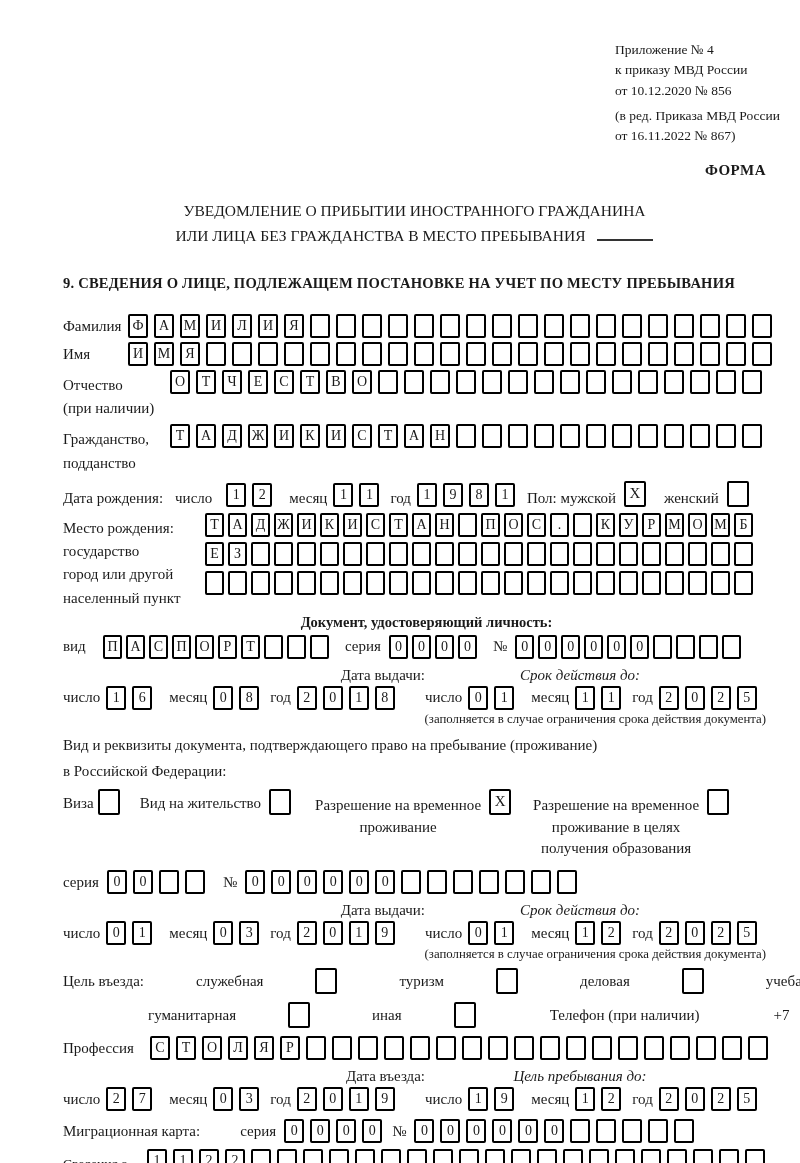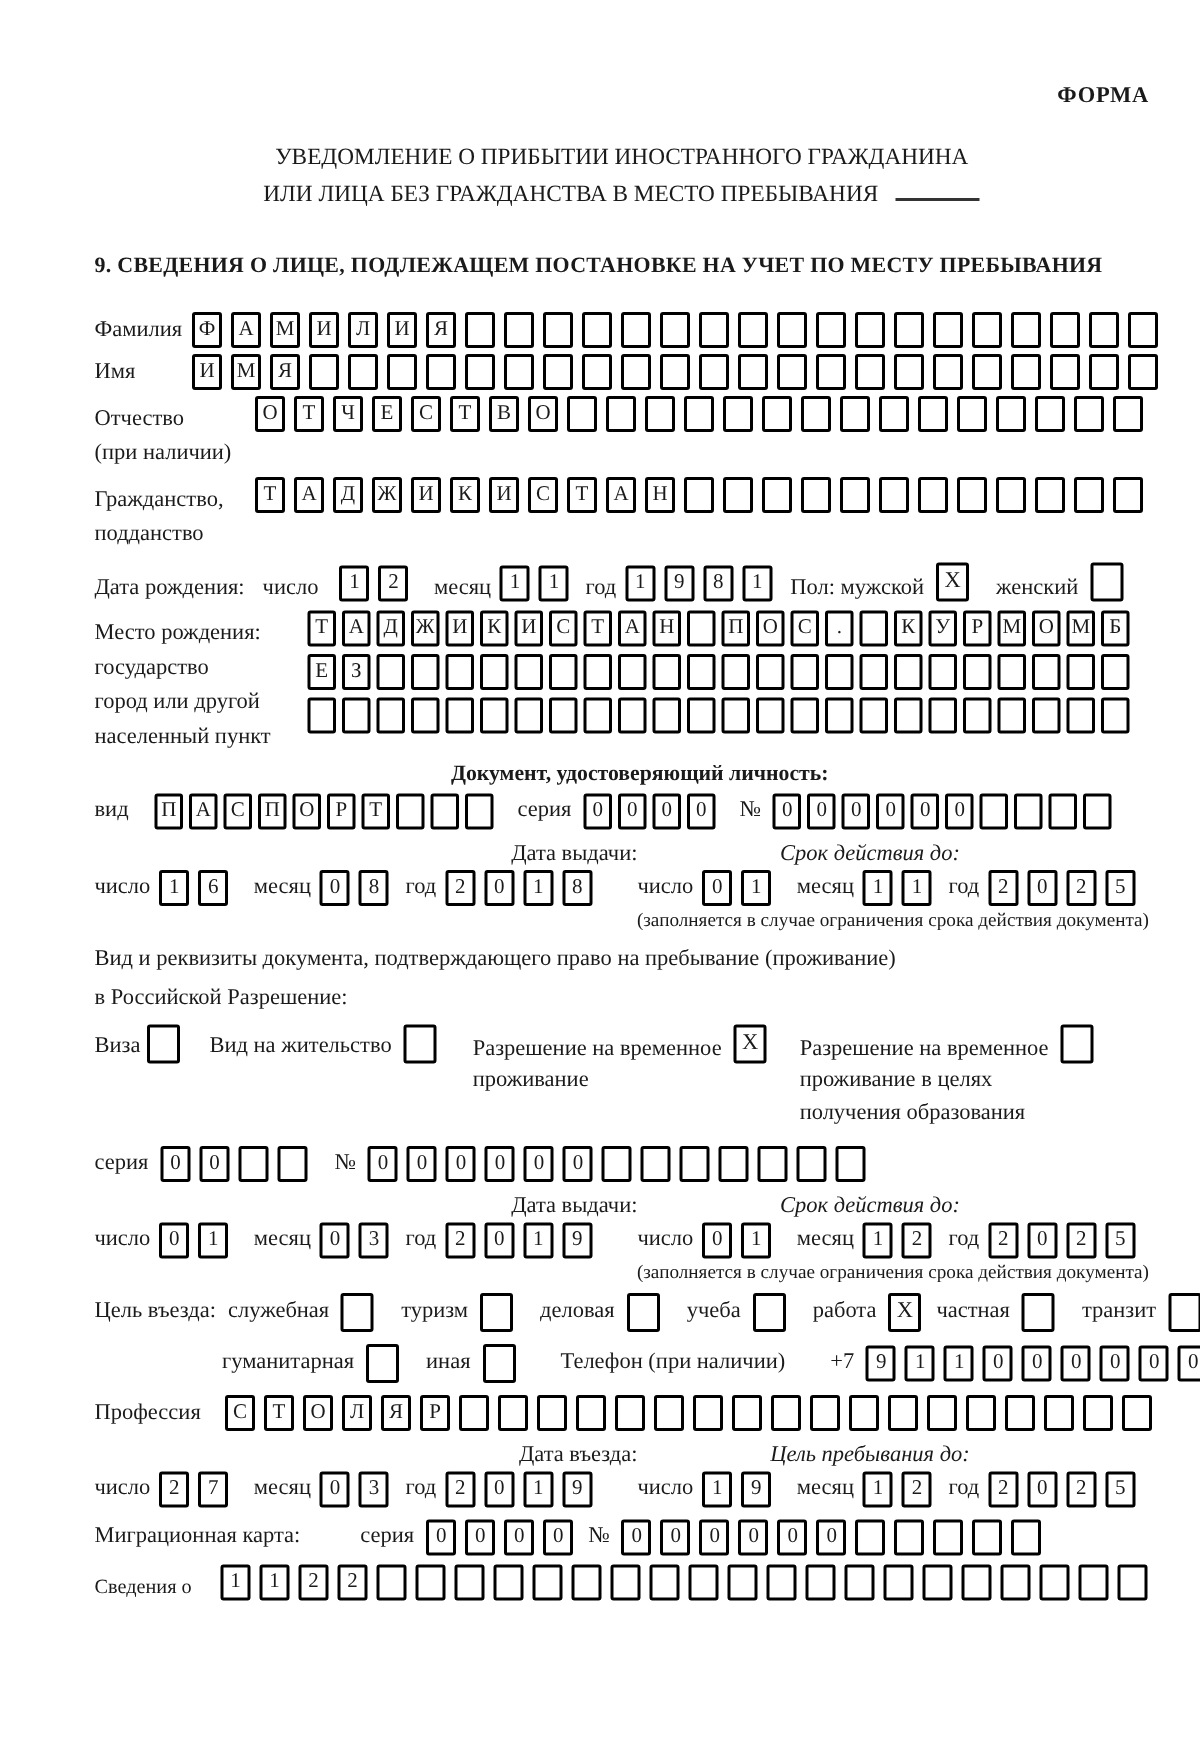--- a/index.html
+++ b/index.html
@@ -54,34 +54,42 @@
   .dcol { display:flex; align-items:center; }
   .dcol-left { width:362px; flex:none; }
   .dl { margin-right:6px; flex:none; }
   .dl2 { margin-left:11px; margin-right:6px; flex:none; }
   .note { text-align:right; padding-right:24px; font-size:12.8px; margin-top:2px; margin-bottom:6px; }
 
   
   .plain { line-height:1.6; margin-bottom:2px; }
   .cbrow { display:flex; align-items:flex-start; margin-top:6px; margin-bottom:10px; }
   .cbl { padding-top:6px; flex:none; }
-  .cbl-c { line-height:1.45; padding-top:6px; flex:none; }
+  .cbl-c { text-align:center; line-height:1.45; padding-top:6px; flex:none; }
   .mlr { margin-left:10px; margin-right:8px; }
 
   
-  .prow { display:flex; align-items:center; margin-bottom:8px; }
+  .prow { display:flex; align-items:center; margin-bottom:8px;gap:44px; }
   .pl { margin-right:8px; flex:none; }
   .pi { margin-left:12px; margin-right:8px; flex:none; }
   .indent { margin-left:85px; }
 </style>
 </head>
 <body>
 
 <div class="page">
 
+  <div class="annex">
+    <div>Приложение № 4</div>
+    <div>к приказу МВД России</div>
+    <div>от 10.12.2020 № 856</div>
+    <div class="gap"></div>
+    <div>(в ред. Приказа МВД России</div>
+    <div>от 16.11.2022 № 867)</div>
+  </div>
   <div class="forma">ФОРМА</div>
 
   <div class="title">
     <div>УВЕДОМЛЕНИЕ О ПРИБЫТИИ ИНОСТРАННОГО ГРАЖДАНИНА</div>
     <div>
       <span>ИЛИ ЛИЦА БЕЗ ГРАЖДАНСТВА В МЕСТО ПРЕБЫВАНИЯ</span><span class="uline"></span>
     </div>
   </div>
 
   <div class="sect">9. СВЕДЕНИЯ О ЛИЦЕ, ПОДЛЕЖАЩЕМ ПОСТАНОВКЕ НА УЧЕТ ПО МЕСТУ ПРЕБЫВАНИЯ</div>
@@ -408,21 +416,21 @@
           <span class="cell">2</span>
           <span class="cell">0</span>
           <span class="cell">2</span>
           <span class="cell">5</span>
         </span>
     </div>
   </div>
   <div class="note">(заполняется в случае ограничения срока действия документа)</div>
 
   <div class="plain">Вид и реквизиты документа, подтверждающего право на пребывание (проживание)</div>
-  <div class="plain">в Российской Разрешение:</div>
+  <div class="plain">в Российской Федерации:</div>
 
   <div class="cbrow">
     <span class="cbl" style="margin-right:4px;">Виза</span>
     <span class="cells cbx">
         <span class="cell"></span>
       </span>
     <span class="cbl mlr" style="margin-left:14px;">Вид на жительство</span>
     <span class="cells cbx">
         <span class="cell"></span>
       </span>

